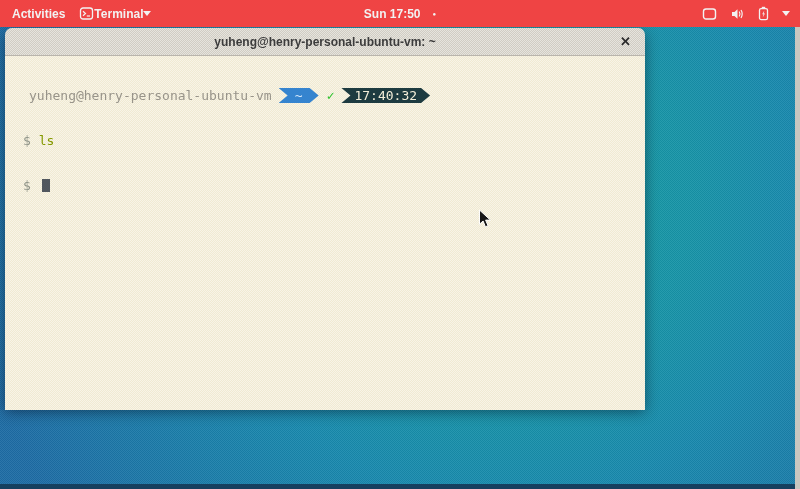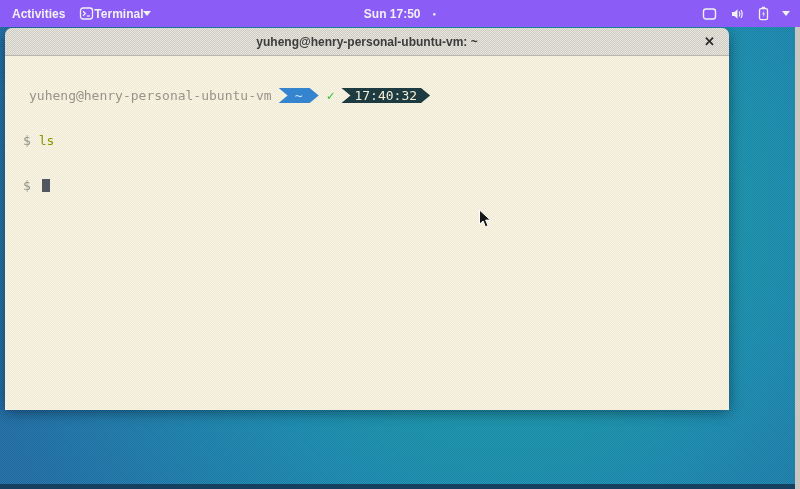--- a/index.html
+++ b/index.html
@@ -9,33 +9,33 @@
   
   .desktop{position:absolute;inset:0;
     background:radial-gradient(circle 540px at 63% 42%, #14a49c 0%, #1889ad 55%, #1d6ca4 100%);}
   .desktop::after{content:"";position:absolute;inset:0;
     background:repeating-conic-gradient(rgba(255,255,255,.07) 0% 25%, rgba(0,40,60,.05) 0% 50%);
     background-size:2px 2px;}
   .edge-strip{position:absolute;top:27px;right:0;width:5px;height:462px;background:#c9c7c0;}
   .bottom-strip{position:absolute;left:0;bottom:0;width:795px;height:5px;background:#16405f;}
 
   
-  .top-bar{position:absolute;top:0;left:0;width:800px;height:27px;background:#8b5cf6;
+  .top-bar{position:absolute;top:0;left:0;width:800px;height:27px;background:#ef4444;
     display:flex;align-items:center;color:#f2f2f2;font-size:12px;font-weight:bold;z-index:30;}
   .tb-left{display:flex;align-items:center;gap:14px;padding-left:12px;}
   .app-menu{display:flex;align-items:center;cursor:default;}
   .tb-center{position:absolute;left:0;right:0;display:flex;justify-content:center;align-items:center;gap:12px;pointer-events:none;}
   .clock-dot{font-size:6px;line-height:1;position:relative;top:0px;}
   .tb-right{margin-left:auto;display:flex;align-items:center;gap:13px;padding-right:10px;}
   .chevron-down{width:0;height:0;border-left:4px solid transparent;border-right:4px solid transparent;
     border-top:5px solid #f2f2f2;display:inline-block;}
   .tb-icon svg{display:block;}
 
   
-  .term-window{position:absolute;left:5px;top:28px;width:724px;height:380px;
+  .term-window{position:absolute;left:5px;top:28px;width:640px;height:380px;
     border-radius:7px 7px 0 0;box-shadow:0 4px 14px rgba(0,0,20,.45);z-index:10;}
   .titlebar{height:27px;border-radius:7px 7px 0 0;position:relative;
     background-color:#d7d3ca;
     background-image:repeating-conic-gradient(rgba(255,255,255,.38) 0% 25%, rgba(198,194,184,.38) 0% 50%);
     background-size:2px 2px;
     border-bottom:1px solid #b9b5ac;
     display:flex;align-items:center;justify-content:center;}
   .titlebar-text{font-size:12px;font-weight:bold;color:#3c3c3c;}
   .close-btn{position:absolute;right:14px;top:0;height:27px;display:flex;align-items:center;
     color:#2e2e2e;font-size:13px;font-weight:bold;cursor:default;}

